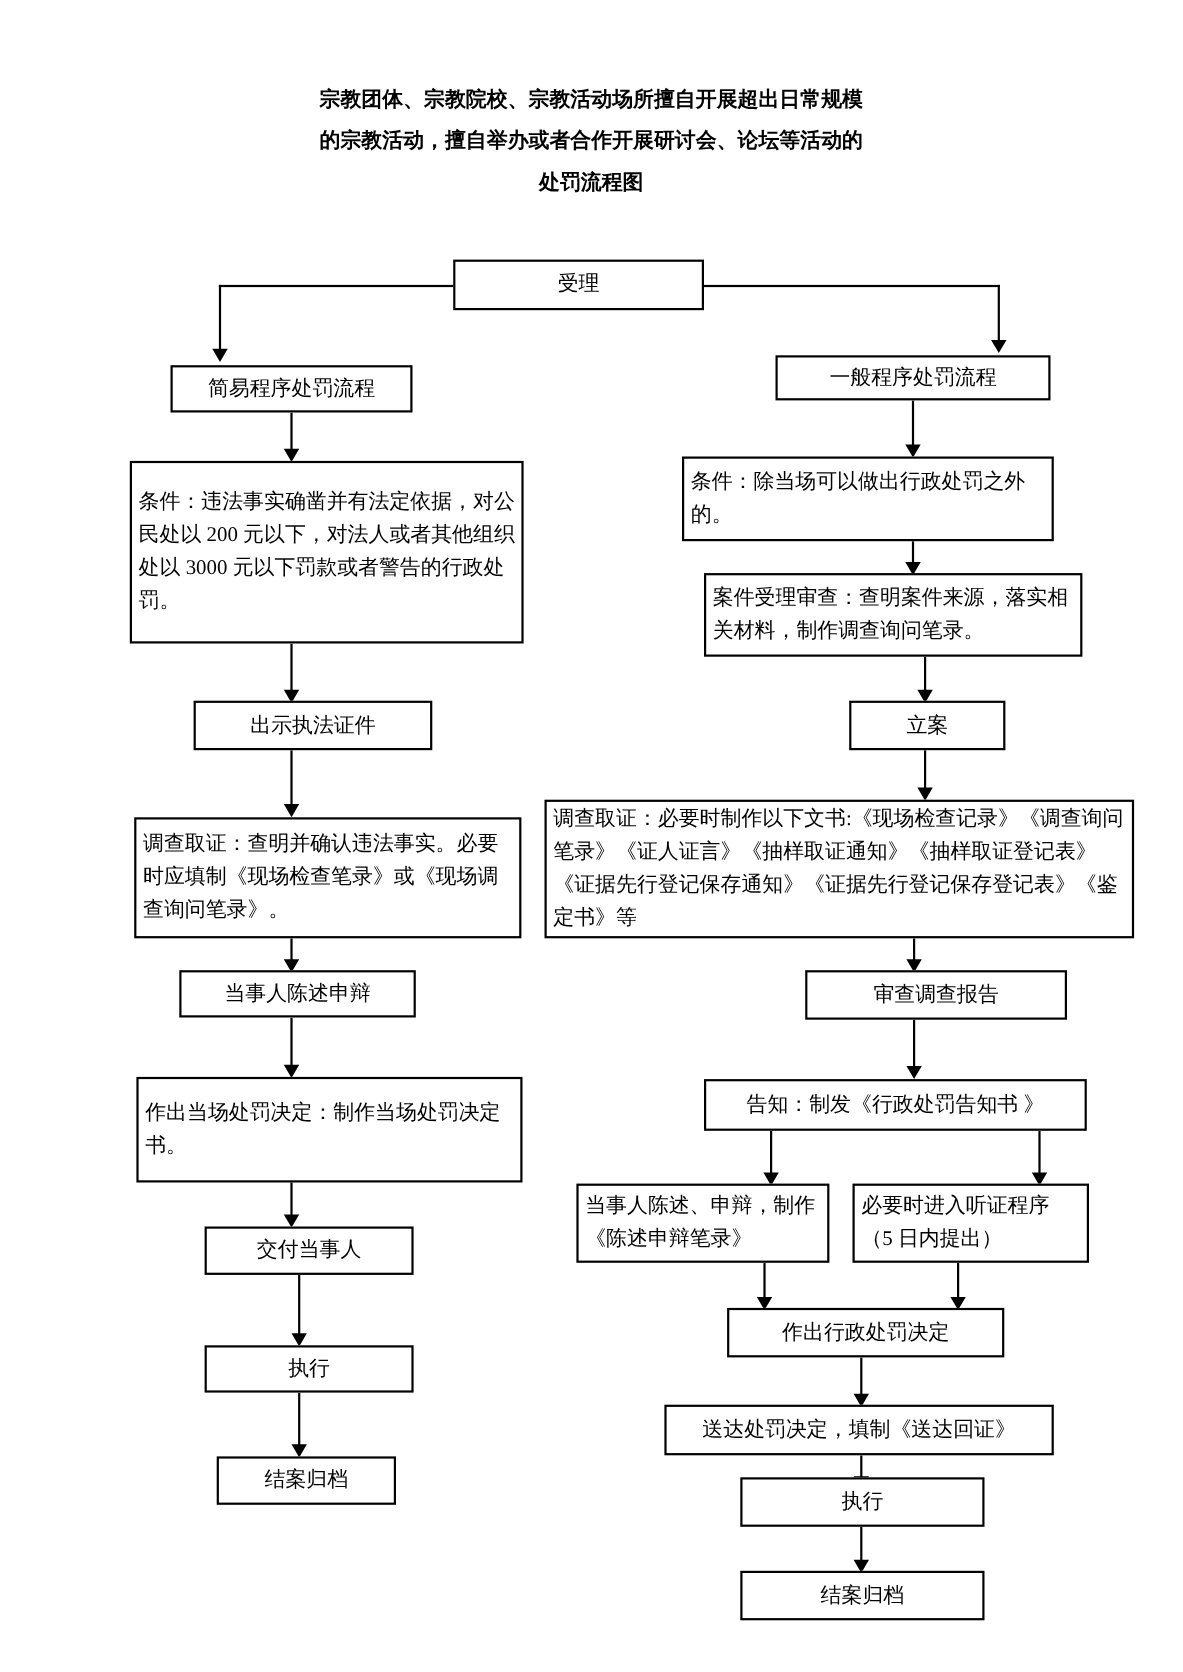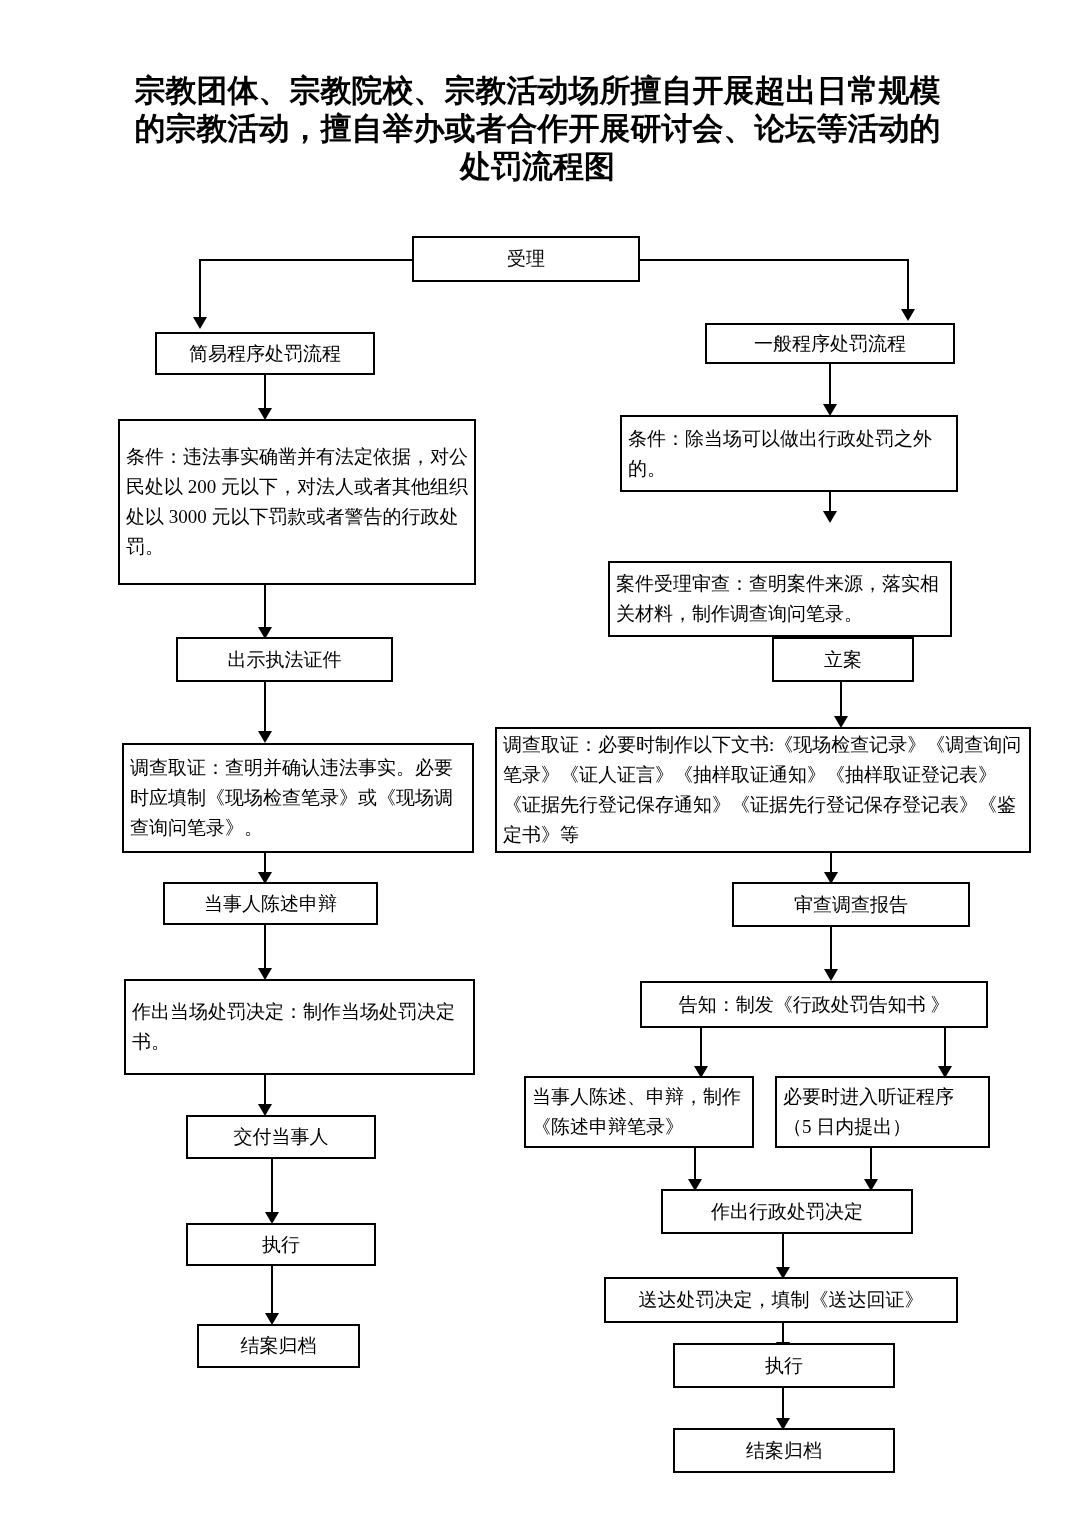--- a/index.html
+++ b/index.html
@@ -21,21 +21,21 @@
 
   
   .title {
     position: absolute;
     left: 100px;
     top: 72px;
     width: 875px;
     text-align: center;
     font-family: "Liberation Sans", "DejaVu Sans", sans-serif;
     font-weight: bold;
-    font-size: 31px;
+    font-size: 19px;
     line-height: 38px;
     letter-spacing: 0px;
   }
 
   
   .box {
     position: absolute;
     box-sizing: border-box;
     border: 2px solid #000000;
     background: #ffffff;
@@ -160,21 +160,21 @@
   <div class="vline" style="left:829px; top:364px; height:46px;"></div>
   <div class="arrow" style="left:823px; top:404px;"></div>
 
   <div class="box left-text" style="left:620px; top:415px; width:338px; height:77px;">
     <span class="txt">条件：除当场可以做出行政处罚之外的。</span>
   </div>
 
   <div class="vline" style="left:829px; top:492px; height:28px;"></div>
   <div class="arrow" style="left:823px; top:511px;"></div>
 
-  <div class="box left-text" style="left:608px; top:521px; width:344px; height:76px;margin-top:40px;">
+  <div class="box left-text" style="left:640px; top:521px; width:344px; height:76px;">
     <span class="txt">案件受理审查：查明案件来源，落实相关材料，制作调查询问笔录。</span>
   </div>
 
   <div class="vline" style="left:840px; top:597px; height:36px;"></div>
   <div class="arrow" style="left:834px; top:627px;"></div>
 
   <div class="box" style="left:772px; top:637px; width:142px; height:45px;">
     <span class="txt">立案</span>
   </div>
 

